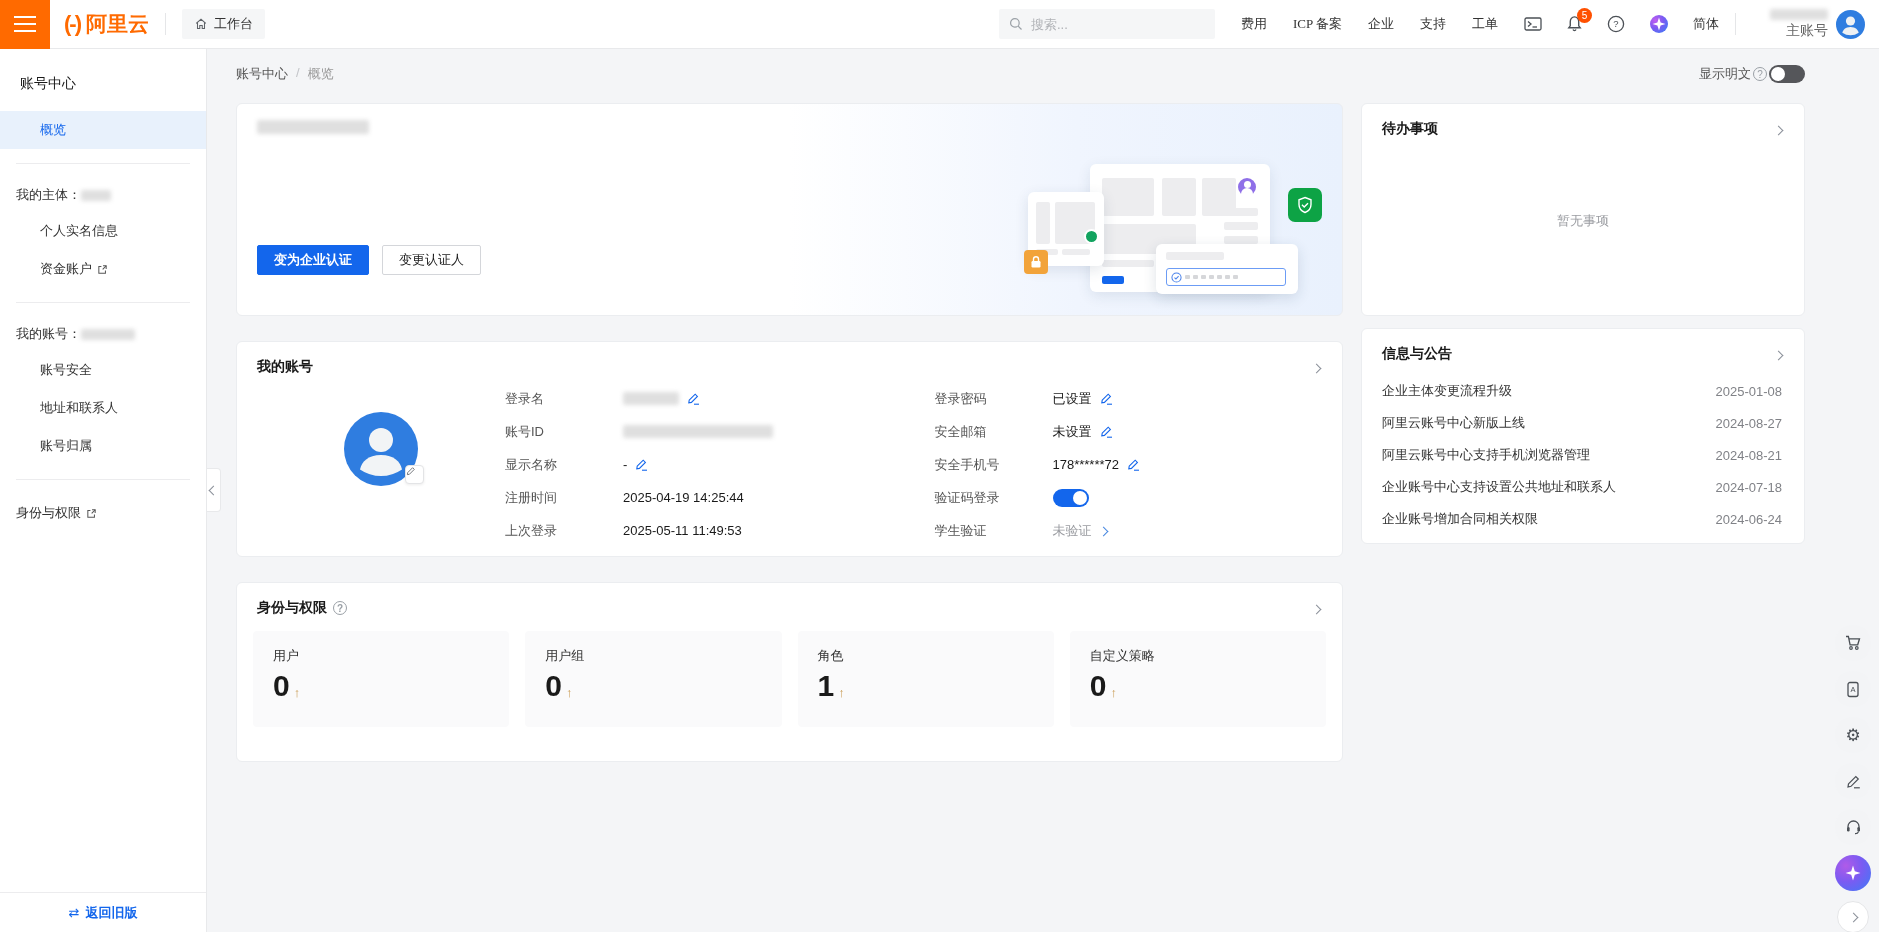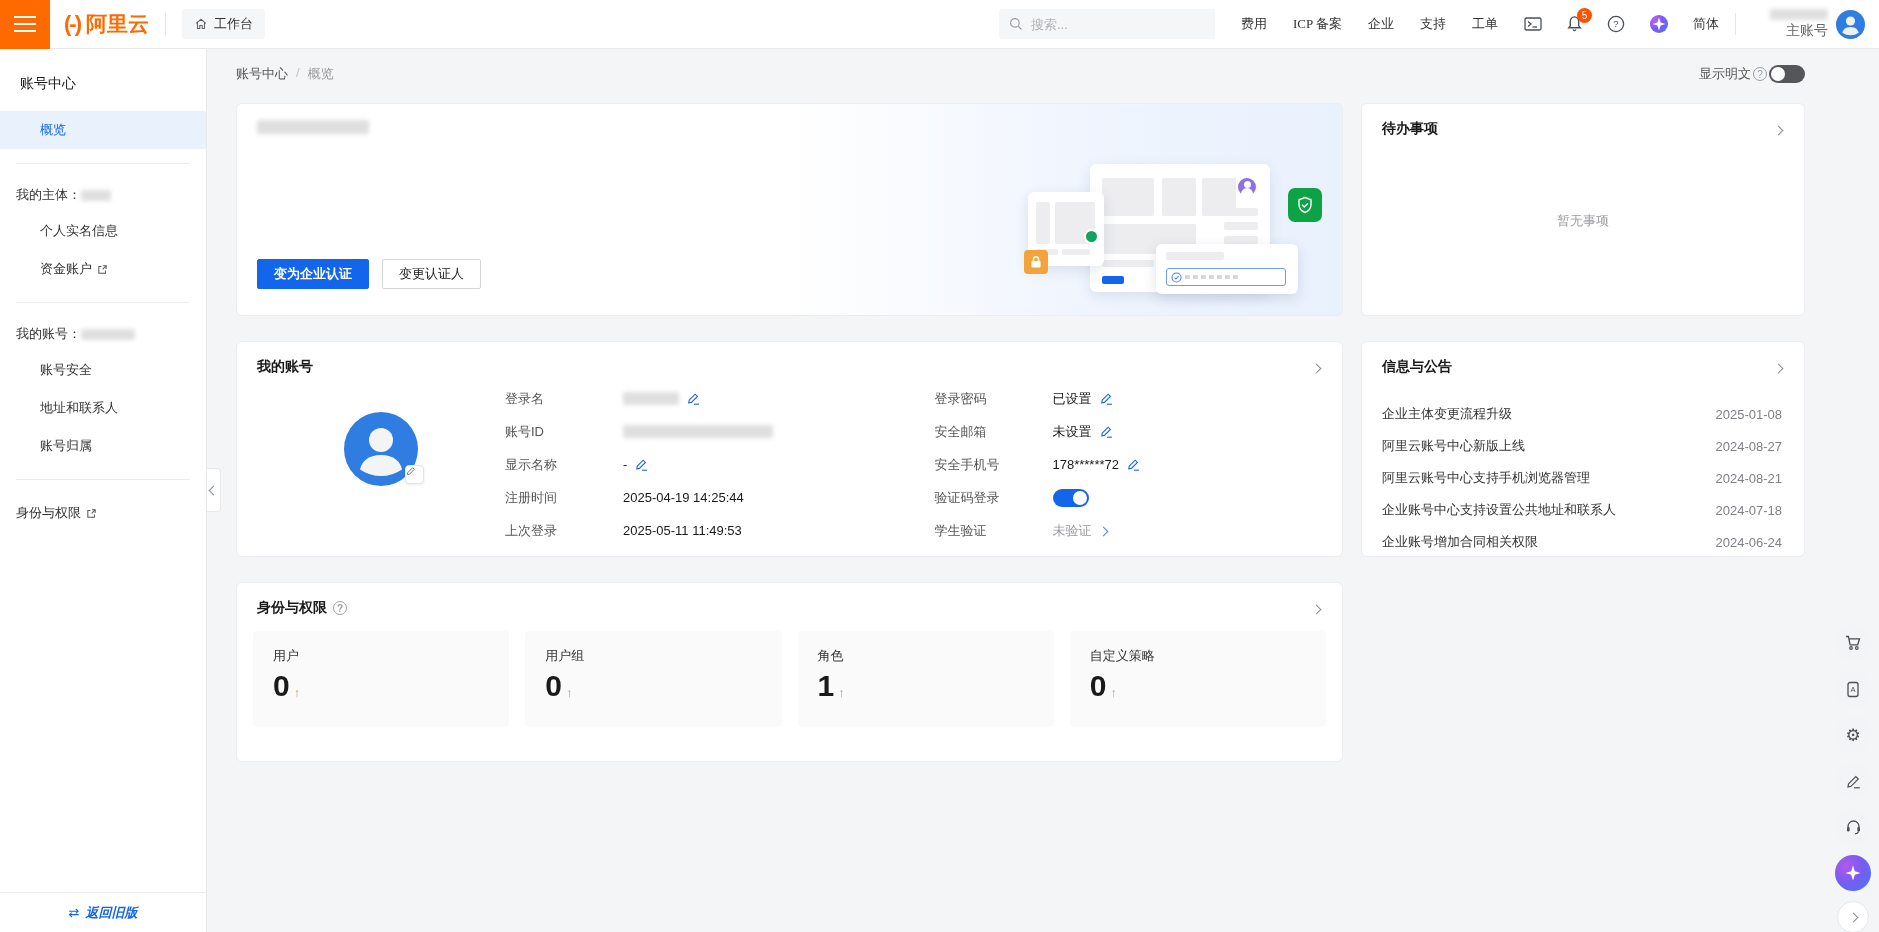--- a/index.html
+++ b/index.html
@@ -73,32 +73,32 @@
   .plain { margin-left:auto; display:flex; align-items:center; gap:2px; color:#555; }
   .qmark { width:14px; height:14px; border-radius:50%; border:1px solid #9aa0a6; color:#9aa0a6;
            font-size:10px; display:inline-flex; align-items:center; justify-content:center; }
   .sw { width:36px; height:18px; border-radius:10px; position:relative; cursor:pointer; flex:0 0 auto; }
   .sw .knob { width:14px; height:14px; border-radius:50%; background:#fff; position:absolute; top:2px; }
   .sw.off { background:#55565a; } .sw.off .knob { left:2px; }
   .sw.on { background:#1366ec; } .sw.on .knob { right:2px; }
 
   .cols { display:flex; gap:18px; margin-top:18px; }
   .col-main { width:1107px; display:flex; flex-direction:column; gap:25px; }
-  .col-side { width:444px; display:flex; flex-direction:column; gap:25px; }
+  .col-side { width:444px; display:flex; flex-direction:column; gap:12px; }
   .card { background:#fff; border:1px solid #ebedf0; border-radius:6px; position:relative; }
   .card-head { display:flex; align-items:center; padding:16px 22px 0 20px; }
   .card-title { font-size:14px; color:#1a1a1a; font-weight:bold; display:flex; align-items:center; gap:6px; }
   .card-arrow { margin-left:auto; cursor:pointer; }
 
   
   .subject { height:213px; overflow:hidden;
     background:linear-gradient(90deg,#ffffff 0%,#ffffff 50%,#f0f5fe 76%,#e9f1fd 100%); }
   .subj-desc { padding:30px 0 0 20px; font-size:18px; color:#1a1a1a; display:flex; align-items:center; gap:8px; }
   .subj-line2 { margin:14px 0 0 20px; }
-  .subj-btns { position:absolute; left:20px; bottom:26px; display:flex; gap:13px; }
+  .subj-btns { position:absolute; left:20px; bottom:40px; display:flex; gap:13px; }
   .btn { height:30px; font-size:13px; border-radius:2px; display:inline-flex; align-items:center;
          justify-content:center; padding:0 16px; cursor:pointer; font-family:inherit; }
   .btn.primary { background:#1366ec; color:#fff; border:1px solid #1366ec; font-weight:bold; }
   .btn.ghost { background:#fff; color:#1a1a1a; border:1px solid #d4d6da; }
 
   
   .illus { position:absolute; right:14px; top:60px; width:300px; height:148px; }
   .mock { position:absolute; left:62px; top:0; width:180px; height:128px; background:#fff; border-radius:6px;
           box-shadow:0 4px 14px rgba(31,56,88,.10); }
   .blk { background:#ededef; border-radius:2px; position:absolute; }
@@ -143,21 +143,21 @@
   .tile { flex:1; height:96px; background:#fafafb; border-radius:4px; padding:16px 20px; cursor:pointer; }
   .tile .tlabel { font-size:13px; color:#333; }
   .tile .tnum { font-size:30px; font-weight:bold; color:#1a1a1a; margin-top:6px; display:flex;
                 align-items:flex-end; gap:4px; line-height:1; }
   .tile .tarrow { font-size:13px; color:#c49james; color:#c99b53; padding-bottom:2px; }
 
   
   .todo { height:213px; }
   .todo-empty { position:absolute; left:0; right:0; top:108px; text-align:center; color:#9a9ca1; }
   .news { height:216px; }
-  .news-list { margin-top:22px; }
+  .news-list { margin-top:12px; }
   .news-row { display:flex; align-items:center; height:32px; padding:0 22px 0 20px; cursor:pointer; }
   .news-row .nt { color:#333; white-space:nowrap; overflow:hidden; text-overflow:ellipsis; }
   .news-row .nd { margin-left:auto; color:#808287; flex:0 0 auto; padding-left:12px; }
 
   
   .fab-col { position:absolute; right:8px; top:625px; display:flex; flex-direction:column; gap:10px;
              align-items:center; z-index:40; }
   .fab { width:36px; height:36px; border-radius:50%; background:#f3f4f6; display:flex; align-items:center;
          justify-content:center; cursor:pointer; color:#4b5056; }
   .fab.ai { background:radial-gradient(circle at 30% 30%, #b05be8 0%, #7b5bf2 45%, #3c7bf6 100%); }
@@ -305,21 +305,21 @@
       <svg width="11" height="11" viewBox="0 0 12 12">
           <path d="M4.8 2.8 H2 V10 H9.2 V7.2" fill="none" stroke="#555" stroke-width="1.1"></path>
           <path d="M6.6 2 H10 V5.4" fill="none" stroke="#555" stroke-width="1.1"></path>
           <line x1="10" y1="2" x2="6.2" y2="5.8" stroke="#555" stroke-width="1.1"></line>
         </svg>
     </span>
   </div>
 
   <div class="sb-bottom">
     <span class="glyph" style="font-size:13px;color:#1366ec;">⇄</span>
-    <span style="font-weight:bold;font-style:italic;">返回旧版</span>
+    <span style="font-weight:bold;">返回旧版</span>
   </div>
 </div>
 
 <div class="collapse-tab">
   <span class="chev l"></span>
 </div>
 
 <div class="content">
 
   <div class="crumb-row">

